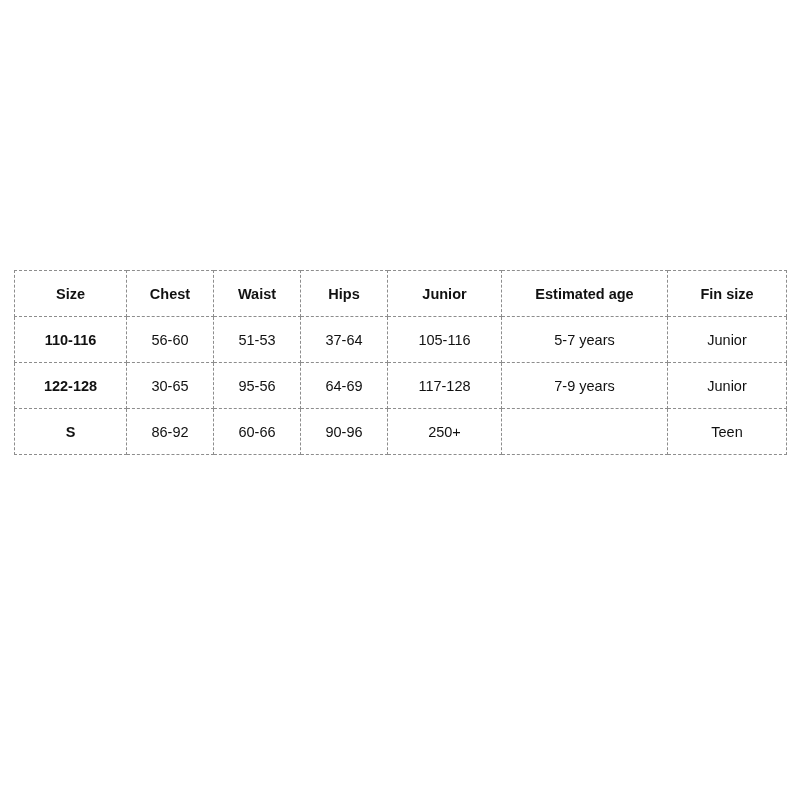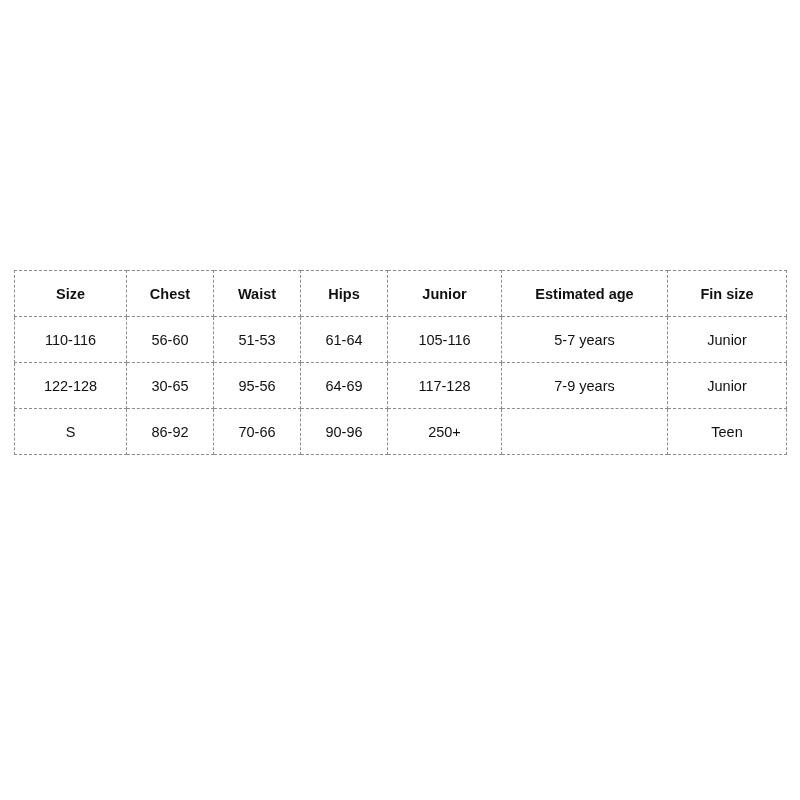--- a/index.html
+++ b/index.html
@@ -39,21 +39,21 @@
     font-size: 14.5px;
     font-weight: normal;
     color: #111111;
     padding: 0 2px;
   }
   table.size-chart thead th {
     font-weight: bold;
     font-size: 14.5px;
   }
   table.size-chart tbody td.col-size {
-    font-weight: normal;
+    font-weight: bold;
   }
   
   .c0 { width: 112px; }
   .c1 { width: 87px; }
   .c2 { width: 87px; }
   .c3 { width: 87px; }
   .c4 { width: 114px; }
   .c5 { width: 166px; }
   .c6 { width: 119px; }
 </style>
@@ -81,38 +81,38 @@
           <th>Junior</th>
           <th>Estimated age</th>
           <th>Fin size</th>
         </tr>
       </thead>
       <tbody>
         <tr>
           <td class="col-size">110-116</td>
           <td>56-60</td>
           <td>51-53</td>
-          <td>61-64</td>
+          <td>37-64</td>
           <td>105-116</td>
           <td>5-7 years</td>
           <td>Junior</td>
         </tr>
         <tr>
           <td class="col-size">122-128</td>
           <td>30-65</td>
           <td>95-56</td>
           <td>64-69</td>
           <td>117-128</td>
           <td>7-9 years</td>
           <td>Junior</td>
         </tr>
         <tr>
           <td class="col-size">S</td>
           <td>86-92</td>
-          <td>70-66</td>
+          <td>60-66</td>
           <td>90-96</td>
           <td>250+</td>
           <td></td>
           <td>Teen</td>
         </tr>
       </tbody>
     </table>
   </div>
 </div>
 

